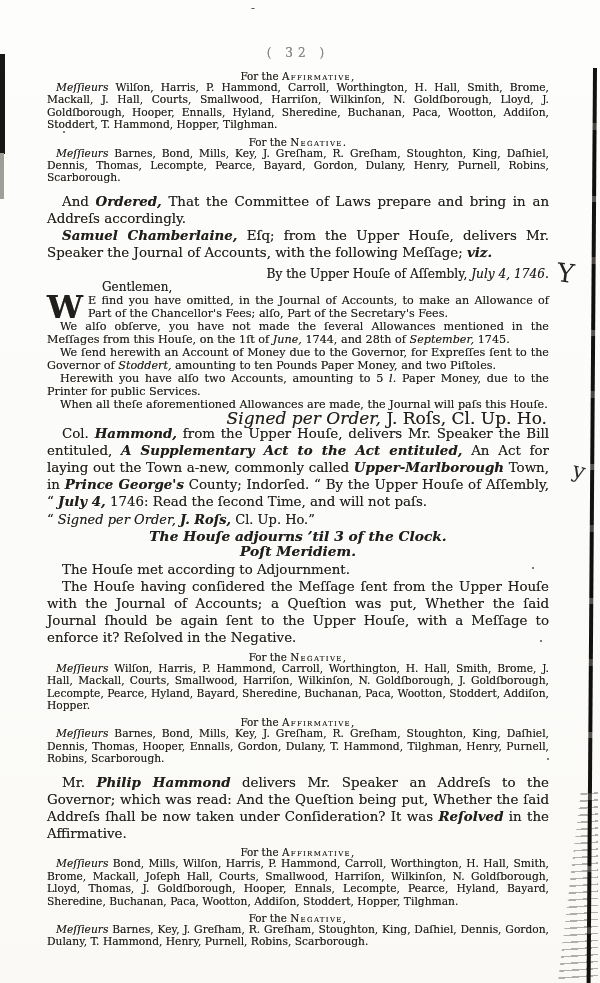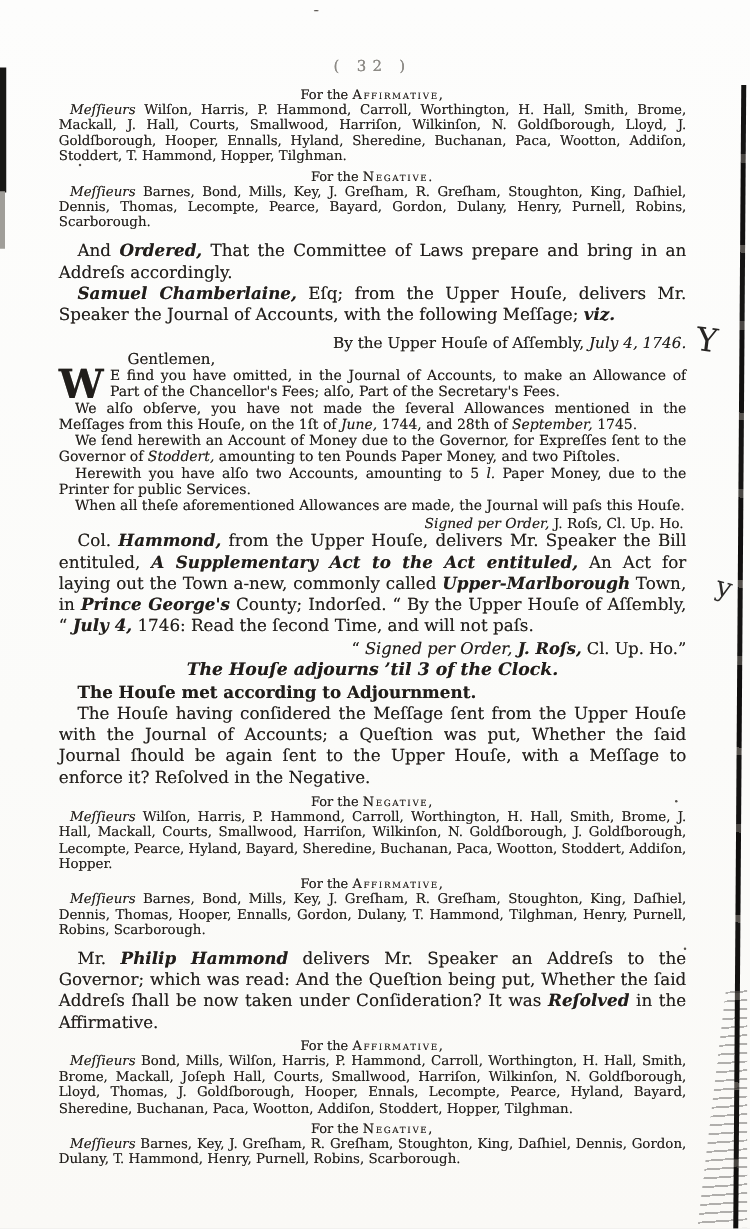--- a/index.html
+++ b/index.html
@@ -19,26 +19,26 @@
   .bi{font-style:italic;font-weight:bold;}
   .sc{font-variant:small-caps;letter-spacing:1.3px;}
   .vote-head{margin:4px 0 0 0;font-size:10.4px;line-height:12px;text-align:center;}
   .vote-list{margin:0;font-size:10.7px;line-height:12.4px;text-align:justify;text-indent:9px;}
   .mt-lg{margin-top:8px;}
   .byline{margin:5px 0 0 0;font-size:12.2px;line-height:14px;text-align:right;}
   .salutation{margin:0 0 0 55px;font-size:12px;line-height:13px;}
   .letter-p{margin:0;font-size:11.2px;line-height:13px;text-align:justify;text-indent:13px;}
   .letter-first{text-indent:0;}
   .dropcap{float:left;font-size:32px;line-height:25px;padding:1px 5px 0 0;font-weight:600;}
-  .signed{margin:1px 2px 0 0;font-size:11px;line-height:13px;text-align:right;}
+  .signed{margin:1px 2px 0 0;font-size:17px;line-height:13px;text-align:right;}
   .p-bill{}
-  .signed2{margin:1px 0 0 0;font-size:13px;line-height:15px;text-align:right;}
+  .signed2{margin:1px 0 0 0;font-size:13px;line-height:15px;}
   .adjourn{margin:1px 0 0 0;font-size:13.8px;line-height:16px;font-weight:bold;font-style:italic;text-align:center;}
   .postm{margin:0;font-size:13.8px;line-height:15px;font-weight:bold;font-style:italic;text-align:center;}
-  .p-met{margin-top:2px;font-weight:bold;}
+  .p-met{margin-top:2px;}
   
   .mark-upper{position:absolute;left:557px;top:258px;font-size:26px;color:#262422;transform:rotate(7deg);}
   .mark-lower{position:absolute;left:573px;top:458px;font-size:22px;color:#2e2c2a;transform:rotate(14deg);}
   
   .edge-left{position:absolute;left:0;top:54px;width:5px;height:100px;background:#181715;}
   .edge-left-fade{position:absolute;left:0;top:153px;width:4px;height:46px;background:#a09e99;}
   .edge-right{
     position:absolute;left:593px;top:68px;width:4px;height:915px;
     background:repeating-linear-gradient(180deg,#141312 0 55px,#4a4743 55px 62px,#100f0e 62px 128px,#57534e 128px 134px);
     transform:rotate(.4deg);transform-origin:top left;
@@ -102,20 +102,21 @@
 
     <p class="letter-p">When all theſe aforementioned Allowances are made, the Journal will paſs this Houſe.</p>
 
     <p class="signed"><span class="it">Signed per Order,</span><span> J. Roſs, Cl. Up. Ho.</span></p>
 
     <p class="body-p indent p-bill"><span>Col. </span><span class="bi">Hammond,</span><span> from the Upper Houſe, delivers Mr. Speaker the Bill entituled, </span><span class="bi">A Supplementary Act to the Act entituled,</span><span> An Act for laying out the Town a-new, commonly called </span><span class="bi">Upper-Marlborough</span><span> Town, in </span><span class="bi">Prince George's</span><span> County; Indorſed. “ By the Upper Houſe of Aſſembly, “ </span><span class="bi">July 4,</span><span> 1746: Read the ſecond Time, and will not paſs.</span></p>
 
     <p class="signed2"><span>“ </span><span class="it">Signed per Order,</span><span> </span><span class="bi">J. Roſs,</span><span> Cl. Up. Ho.”</span></p>
 
     <p class="adjourn">The Houſe adjourns ’til 3 of the Clock.</p>
+    <p class="postm">Poſt Meridiem.</p>
 
     <p class="body-p indent p-met">The Houſe met according to Adjournment.</p>
 
     <p class="body-p indent">The Houſe having conſidered the Meſſage ſent from the Upper Houſe with the Journal of Accounts; a Queſtion was put, Whether the ſaid Journal ſhould be again ſent to the Upper Houſe, with a Meſſage to enforce it? Reſolved in the Negative.</p>
 
     <p class="vote-head"><span>For the </span><span class="sc">Negative,</span></p>
     <p class="vote-list"><span class="it">Meſſieurs</span><span> Wilſon, Harris, P. Hammond, Carroll, Worthington, H. Hall, Smith, Brome, J. Hall, Mackall, Courts, Smallwood, Harriſon, Wilkinſon, N. Goldſborough, J. Goldſborough, Lecompte, Pearce, Hyland, Bayard, Sheredine, Buchanan, Paca, Wootton, Stoddert, Addiſon, Hopper.</span></p>
 
     <p class="vote-head"><span>For the </span><span class="sc">Affirmative,</span></p>
     <p class="vote-list"><span class="it">Meſſieurs</span><span> Barnes, Bond, Mills, Key, J. Greſham, R. Greſham, Stoughton, King, Daſhiel, Dennis, Thomas, Hooper, Ennalls, Gordon, Dulany, T. Hammond, Tilghman, Henry, Purnell, Robins, Scarborough.</span></p>

